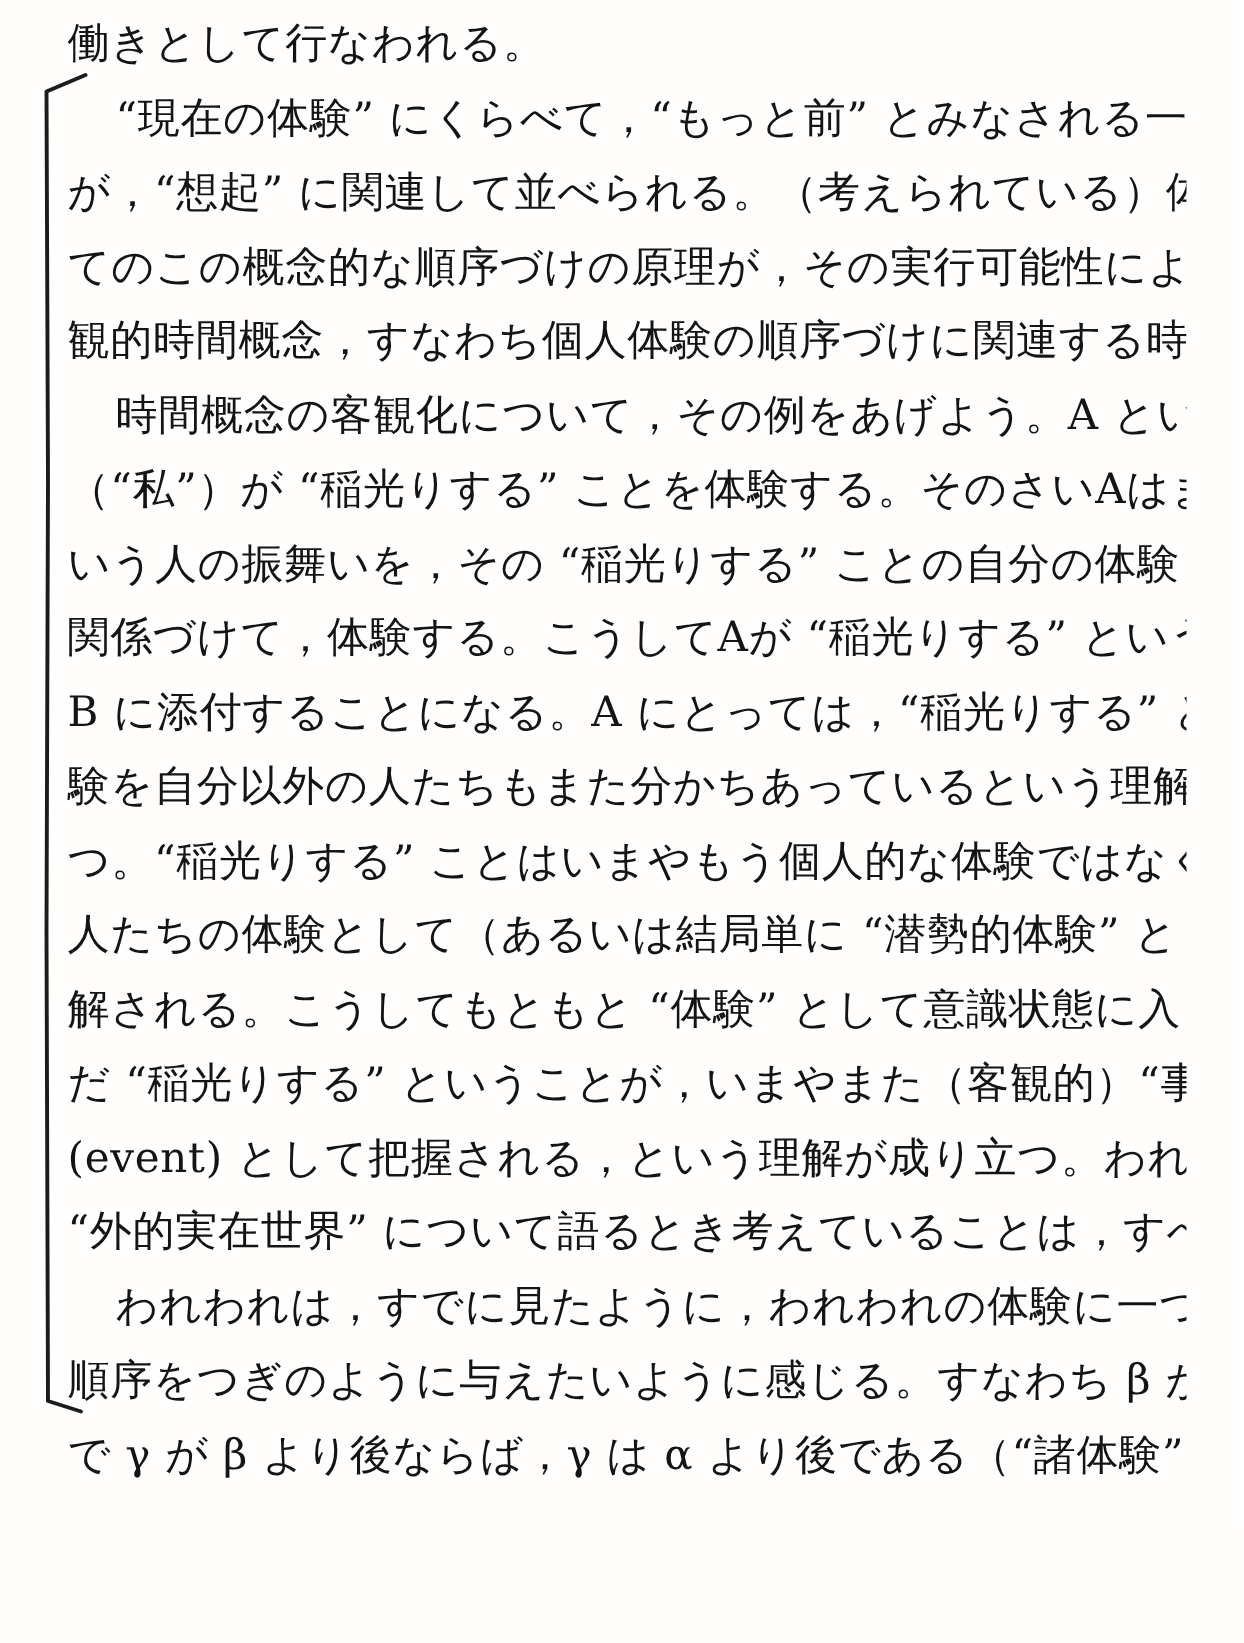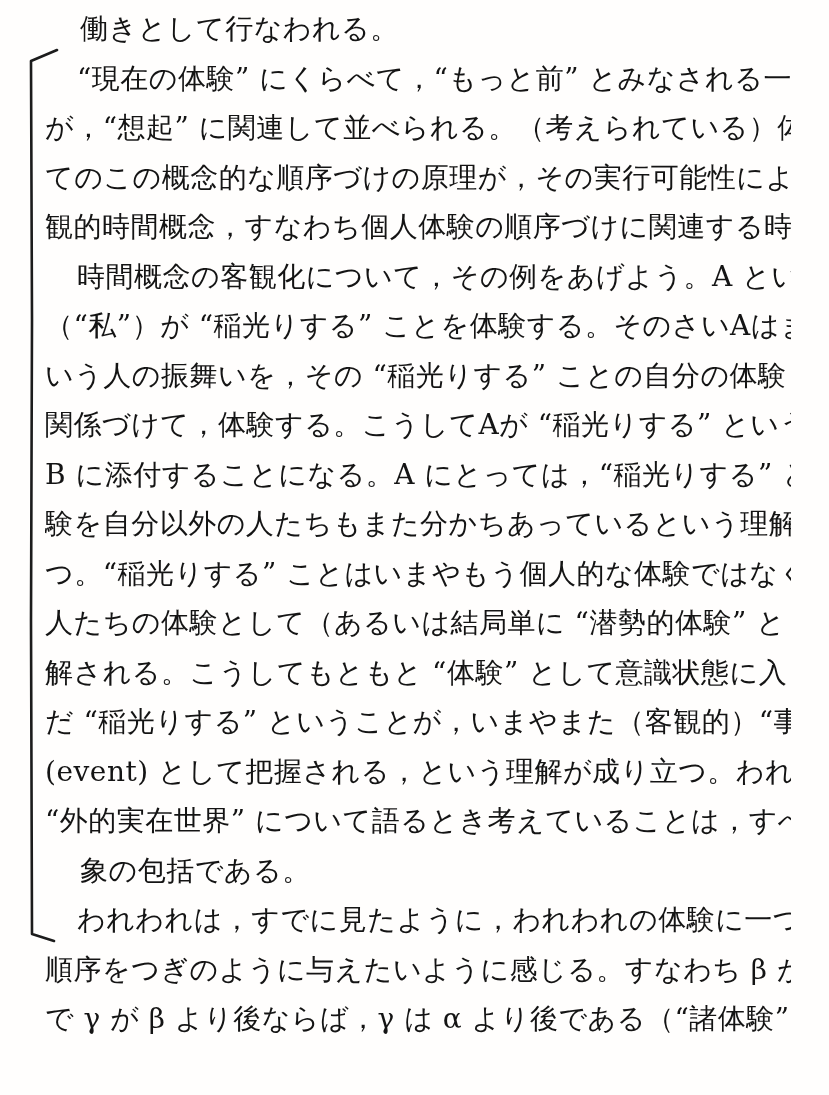--- a/index.html
+++ b/index.html
@@ -28,21 +28,20 @@
     letter-spacing: 0.5px;
     color: #141414;
     text-align: justify;
     text-align-last: justify;
     overflow: hidden;
     white-space: nowrap;
   }
   .line.short {
     text-align: left;
     text-align-last: left;
-    margin-left: 35px;
   }
   .line.indent {
     text-indent: 32px;
   }
   .bracket-svg {
     position: absolute;
     left: 0;
     top: 0;
     pointer-events: none;
   }
@@ -67,19 +66,18 @@
     <div class="line">いう人の振舞いを，その “稲光りする” ことの自分の体験とそれを</div>
     <div class="line">関係づけて，体験する。こうしてAが “稲光りする” という体験を</div>
     <div class="line">B に添付することになる。A にとっては，“稲光りする” という体</div>
     <div class="line">験を自分以外の人たちもまた分かちあっているという理解が成り立</div>
     <div class="line">つ。“稲光りする” ことはいまやもう個人的な体験ではなく，他の</div>
     <div class="line">人たちの体験として（あるいは結局単に “潜勢的体験” として）理</div>
     <div class="line">解される。こうしてもともと “体験” として意識状態に入りこん</div>
     <div class="line">だ “稲光りする” ということが，いまやまた（客観的）“事象”</div>
     <div class="line">(event) として把握される，という理解が成り立つ。われわれが</div>
     <div class="line">“外的実在世界” について語るとき考えていることは，すべての事</div>
-    <div class="line short">象の包括である。</div>
     <div class="line indent">われわれは，すでに見たように，われわれの体験に一つの時間的</div>
     <div class="line">順序をつぎのように与えたいように感じる。すなわち β が α より後</div>
     <div class="line">で γ が β より後ならば，γ は α より後である（“諸体験” の序</div>
   </div>
 
 </div>
 
 </body></html>

